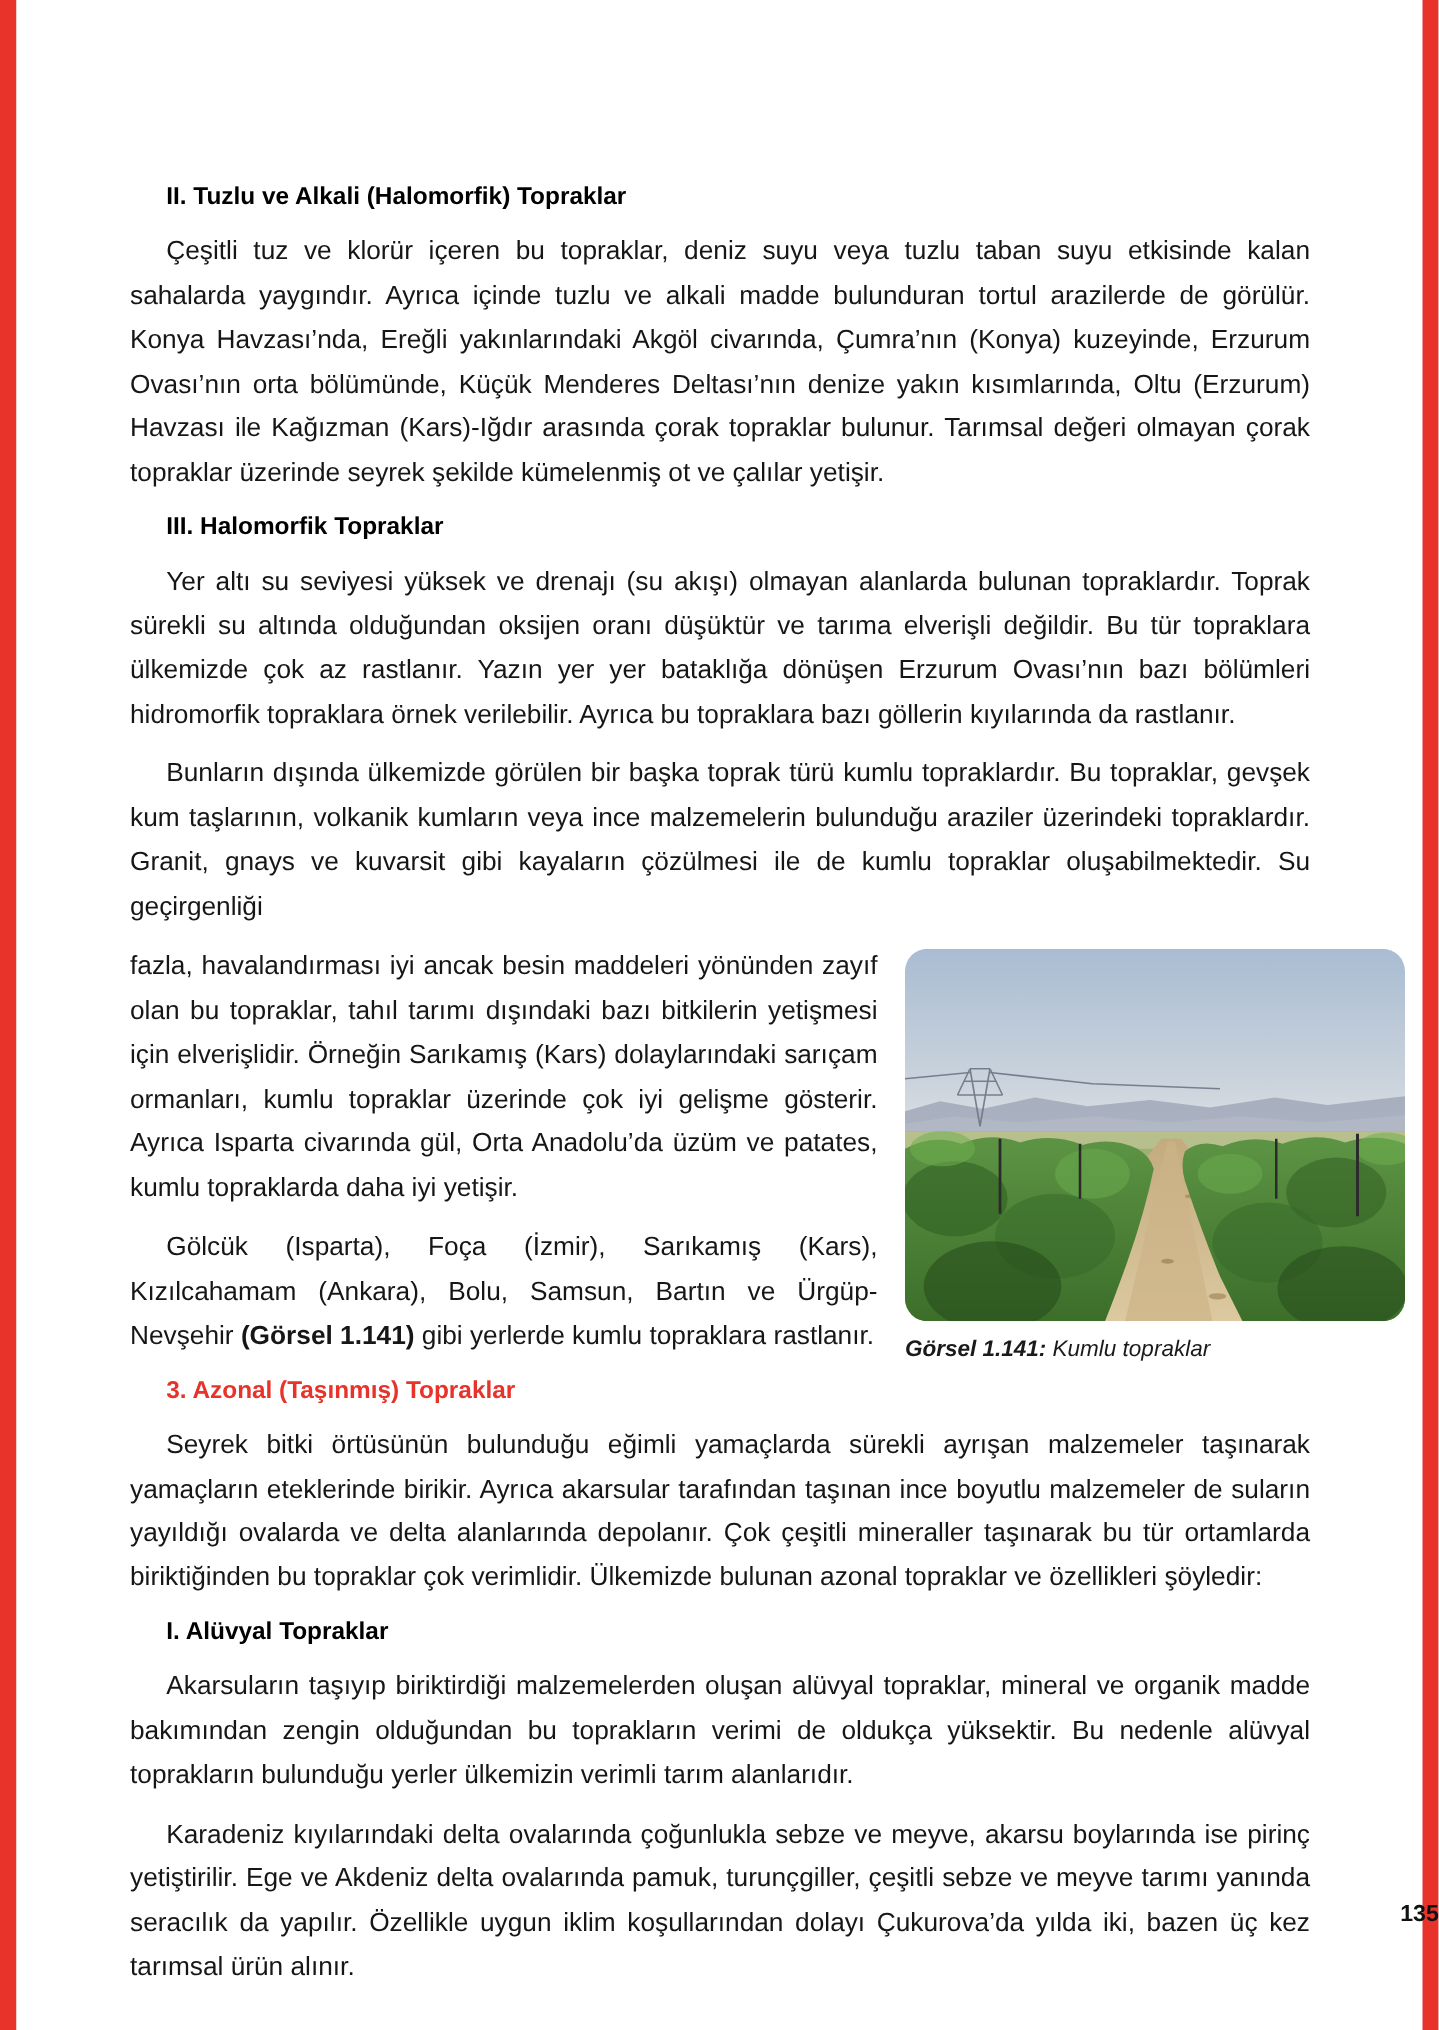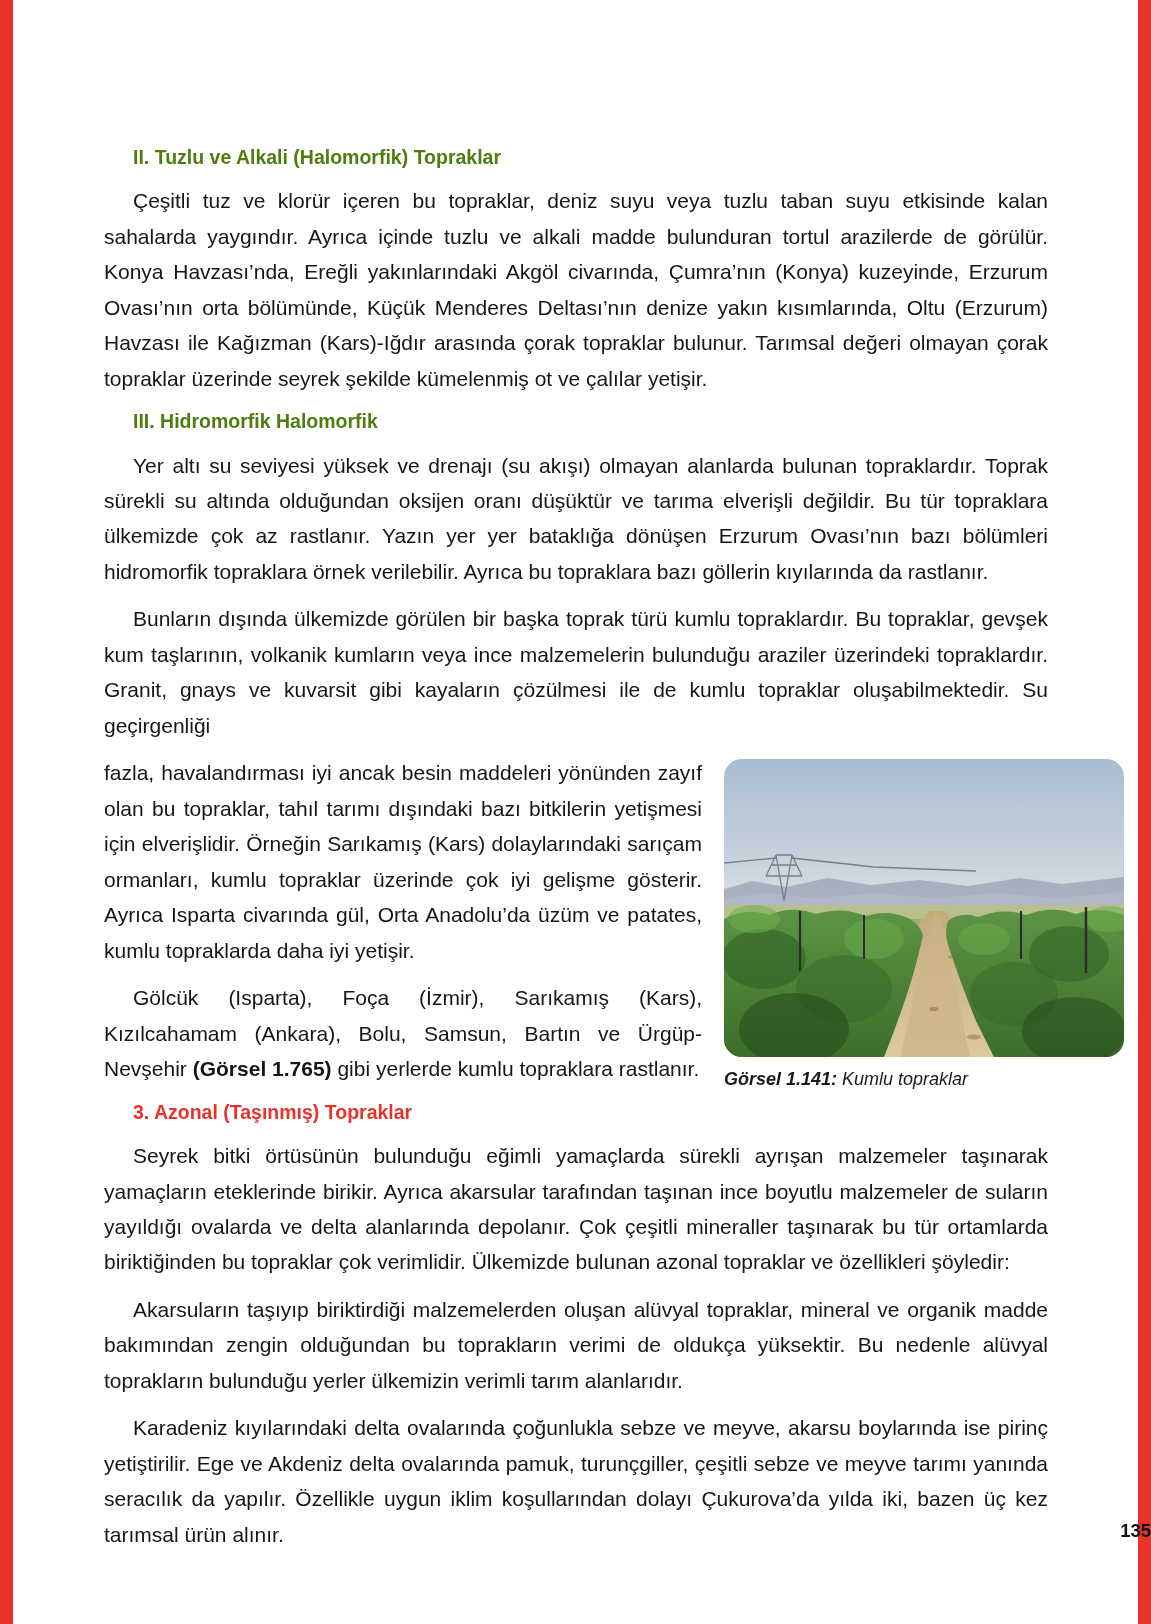--- a/index.html
+++ b/index.html
@@ -23,21 +23,21 @@
     text-align:justify;
     margin:0 0 12px 0;
     text-indent:29px;
   }
   p.body.noindent { text-indent:0; }
 
   h3.head {
     font-size:19.5px;
     line-height:1.4;
     font-weight:bold;
-    color:#4d7c0f;
+    color:#000000;
     margin:10px 0 12px 0;
     padding-left:29px;
   }
   h3.head.red { color:#e8332b; }
   h3.head.clear { clear:both; }
 
   .fig {
     float:right;
     width:324px;
     margin:4px 0 6px 22px;
@@ -71,21 +71,21 @@
 </head>
 <body>
 
 <div class="page">
   <div class="red-bar left"></div>
   <div class="red-bar right"></div>
 
   <h3 class="head">II. Tuzlu ve Alkali (Halomorfik) Topraklar</h3>
   <p class="body">Çeşitli tuz ve klorür içeren bu topraklar, deniz suyu veya tuzlu taban suyu etkisinde kalan sahalarda yaygındır. Ayrıca içinde tuzlu ve alkali madde bulunduran tortul arazilerde de görülür. Konya Havzası’nda, Ereğli yakınlarındaki Akgöl civarında, Çumra’nın (Konya) kuzeyinde, Erzurum Ovası’nın orta bölümünde, Küçük Menderes Deltası’nın denize yakın kısımlarında, Oltu (Erzurum) Havzası ile Kağızman (Kars)-Iğdır arasında çorak topraklar bulunur. Tarımsal değeri olmayan çorak topraklar üzerinde seyrek şekilde kümelenmiş ot ve çalılar yetişir.</p>
 
-  <h3 class="head">III. Hidromorfik Halomorfik</h3>
+  <h3 class="head">III. Halomorfik Topraklar</h3>
   <p class="body">Yer altı su seviyesi yüksek ve drenajı (su akışı) olmayan alanlarda bulunan topraklardır. Toprak sürekli su altında olduğundan oksijen oranı düşüktür ve tarıma elverişli değildir. Bu tür topraklara ülkemizde çok az rastlanır. Yazın yer yer bataklığa dönüşen Erzurum Ovası’nın bazı bölümleri hidromorfik topraklara örnek verilebilir. Ayrıca bu topraklara bazı göllerin kıyılarında da rastlanır.</p>
 
   <p class="body">Bunların dışında ülkemizde görülen bir başka toprak türü kumlu topraklardır. Bu topraklar, gevşek kum taşlarının, volkanik kumların veya ince malzemelerin bulunduğu araziler üzerindeki topraklardır. Granit, gnays ve kuvarsit gibi kayaların çözülmesi ile de kumlu topraklar oluşabilmektedir. Su geçirgenliği</p>
 
   <div class="fig">
     <div class="fig-img">
       <svg width="400" height="298" viewBox="0 0 400 298" xmlns="http://www.w3.org/2000/svg">
         <defs>
           <linearGradient id="sky" x1="0" y1="0" x2="0" y2="1">
             <stop offset="0" stop-color="#a9bcd2"></stop>
@@ -135,22 +135,23 @@
         </g>
       </svg>
     </div>
     <div class="fig-cap">
       <span class="b">Görsel 1.141:</span><span> Kumlu topraklar</span>
     </div>
   </div>
 
   <p class="body noindent">fazla, havalandırması iyi ancak besin maddeleri yönünden zayıf olan bu topraklar, tahıl tarımı dışındaki bazı bitkilerin yetişmesi için elverişlidir. Örneğin Sarıkamış (Kars) dolaylarındaki sarıçam ormanları, kumlu topraklar üzerinde çok iyi gelişme gösterir. Ayrıca Isparta civarında gül, Orta Anadolu’da üzüm ve patates, kumlu topraklarda daha iyi yetişir.</p>
 
-  <p class="body"><span>Gölcük (Isparta), Foça (İzmir), Sarıkamış (Kars), Kızılcahamam (Ankara), Bolu, Samsun, Bartın ve Ürgüp-Nevşehir </span><span class="b">(Görsel 1.765)</span><span> gibi yerlerde kumlu topraklara rastlanır.</span></p>
+  <p class="body"><span>Gölcük (Isparta), Foça (İzmir), Sarıkamış (Kars), Kızılcahamam (Ankara), Bolu, Samsun, Bartın ve Ürgüp-Nevşehir </span><span class="b">(Görsel 1.141)</span><span> gibi yerlerde kumlu topraklara rastlanır.</span></p>
 
   <h3 class="head red clear">3. Azonal (Taşınmış) Topraklar</h3>
   <p class="body">Seyrek bitki örtüsünün bulunduğu eğimli yamaçlarda sürekli ayrışan malzemeler taşınarak yamaçların eteklerinde birikir. Ayrıca akarsular tarafından taşınan ince boyutlu malzemeler de suların yayıldığı ovalarda ve delta alanlarında depolanır. Çok çeşitli mineraller taşınarak bu tür ortamlarda biriktiğinden bu topraklar çok verimlidir. Ülkemizde bulunan azonal topraklar ve özellikleri şöyledir:</p>
 
+  <h3 class="head">I. Alüvyal Topraklar</h3>
   <p class="body">Akarsuların taşıyıp biriktirdiği malzemelerden oluşan alüvyal topraklar, mineral ve organik madde bakımından zengin olduğundan bu toprakların verimi de oldukça yüksektir. Bu nedenle alüvyal toprakların bulunduğu yerler ülkemizin verimli tarım alanlarıdır.</p>
   <p class="body">Karadeniz kıyılarındaki delta ovalarında çoğunlukla sebze ve meyve, akarsu boylarında ise pirinç yetiştirilir. Ege ve Akdeniz delta ovalarında pamuk, turunçgiller, çeşitli sebze ve meyve tarımı yanında seracılık da yapılır. Özellikle uygun iklim koşullarından dolayı Çukurova’da yılda iki, bazen üç kez tarımsal ürün alınır.</p>
 
   <div class="page-num">135</div>
 </div>
 
 </body></html>

